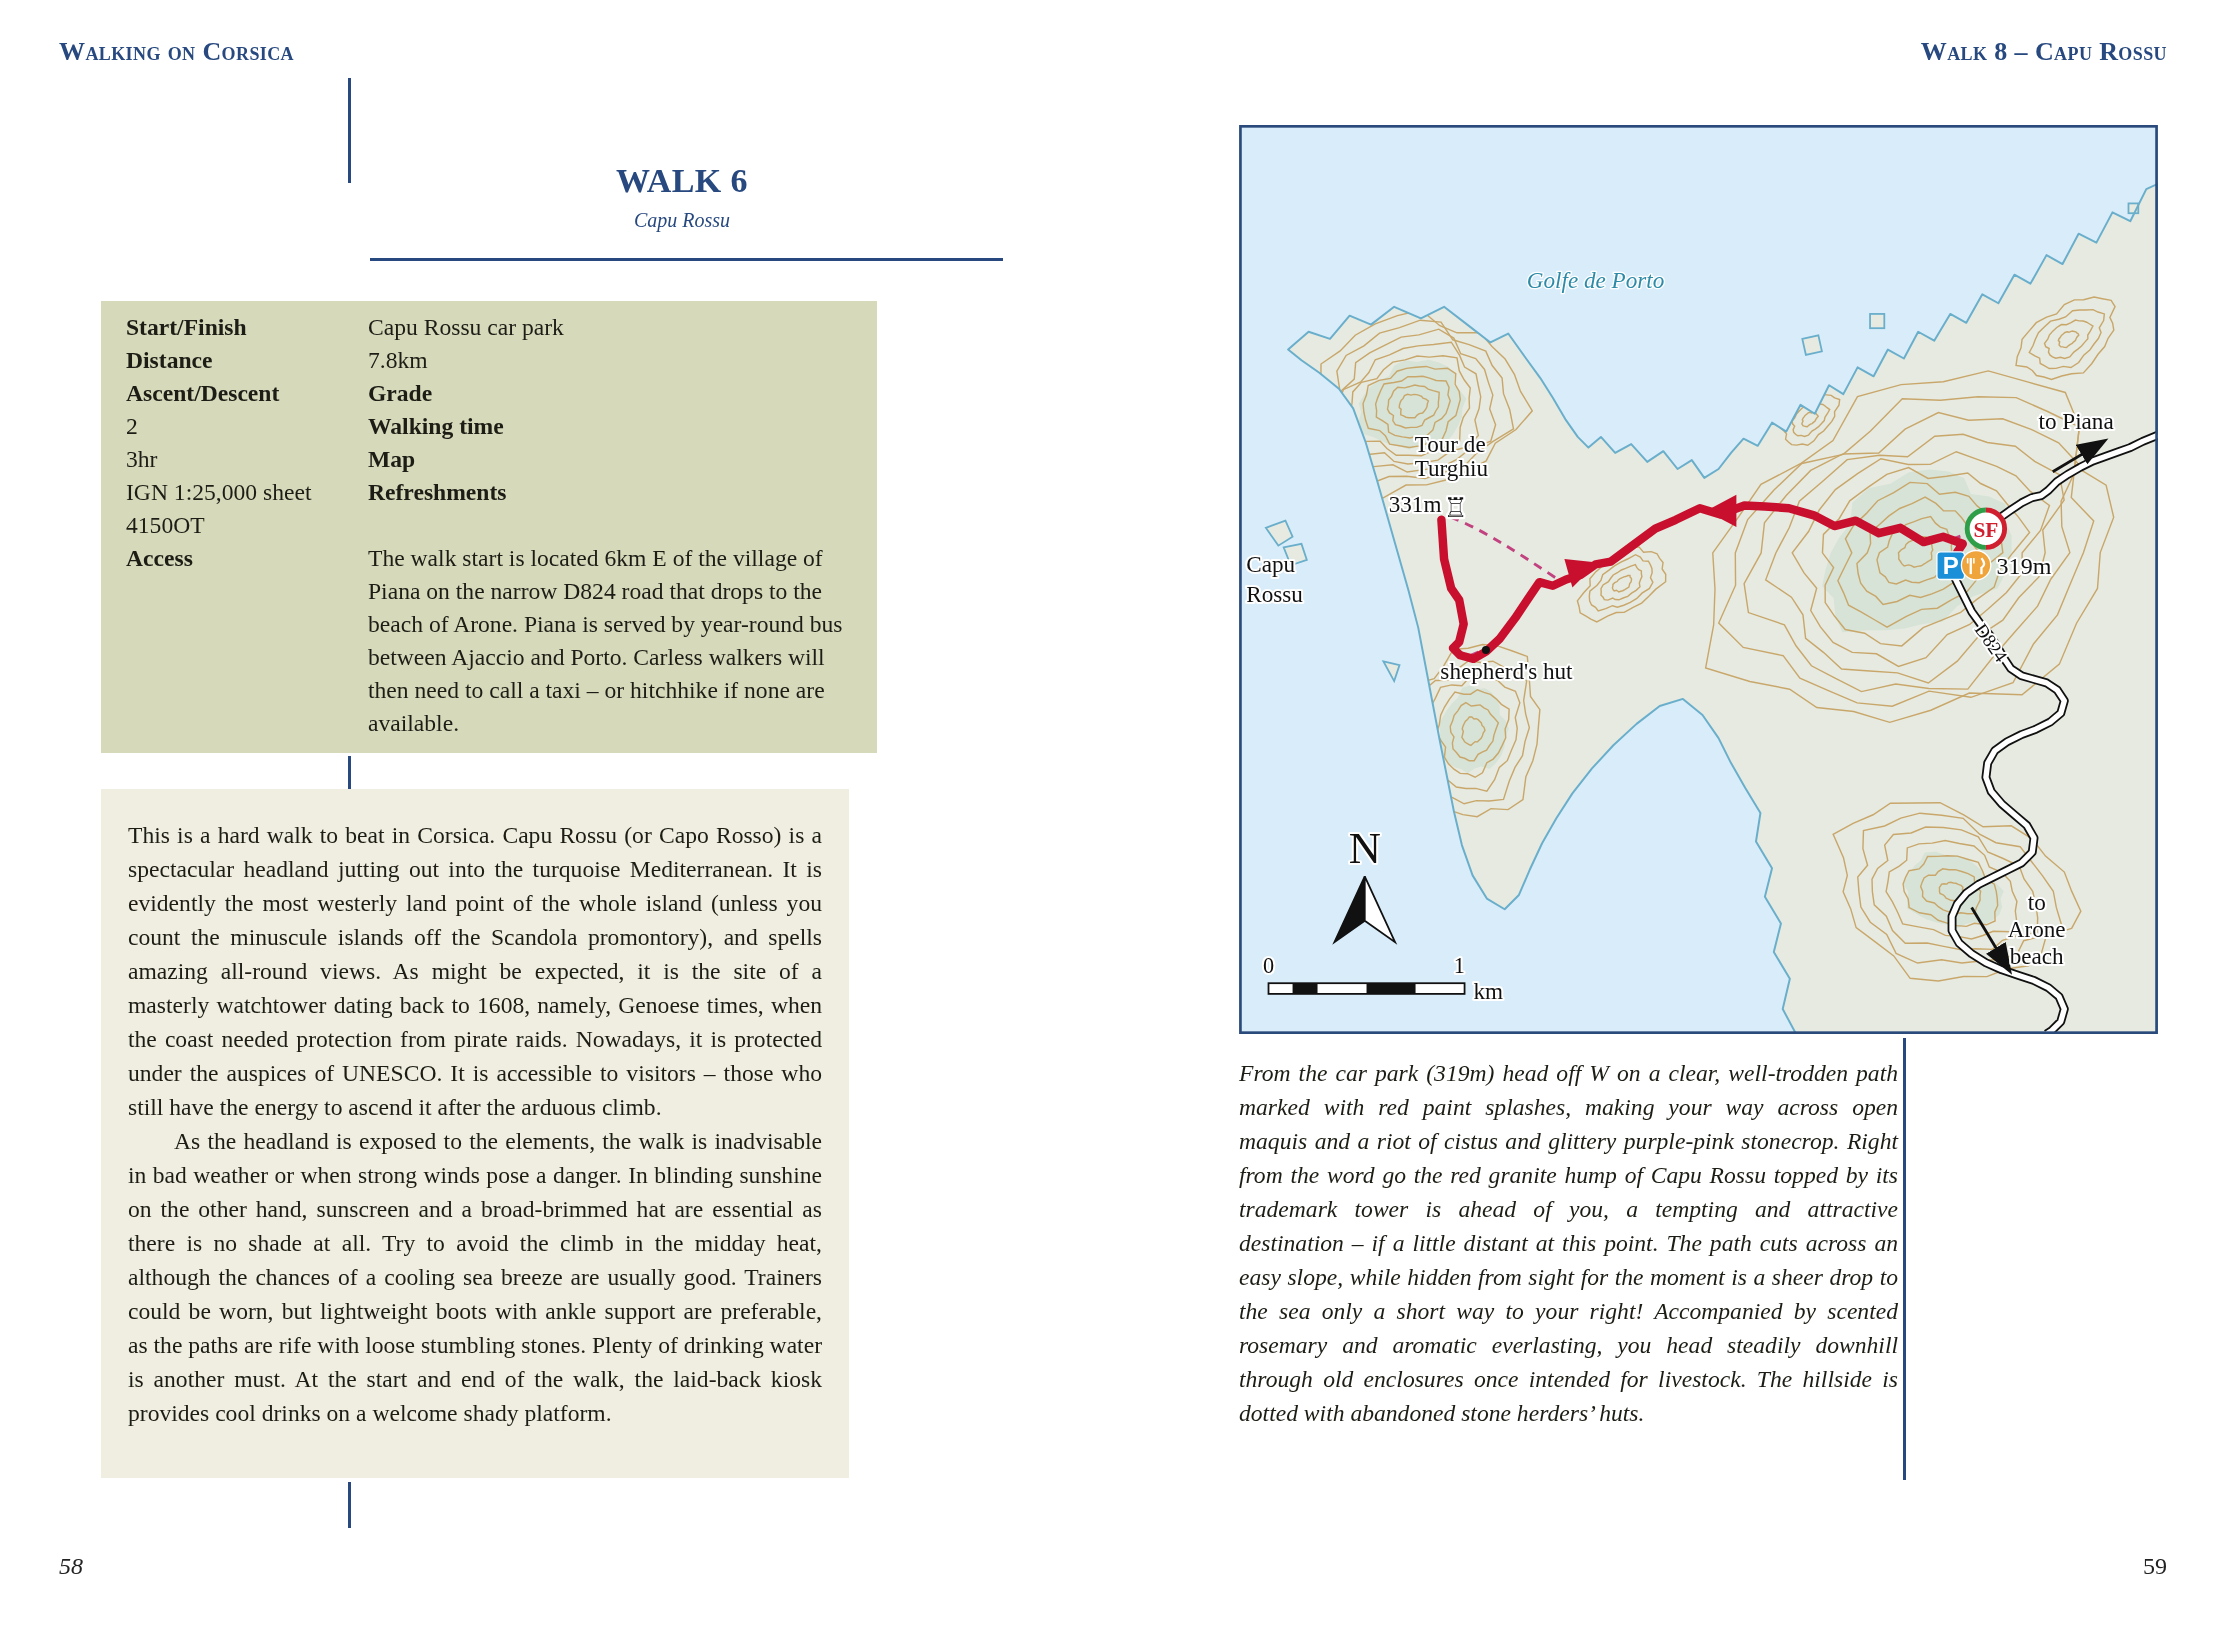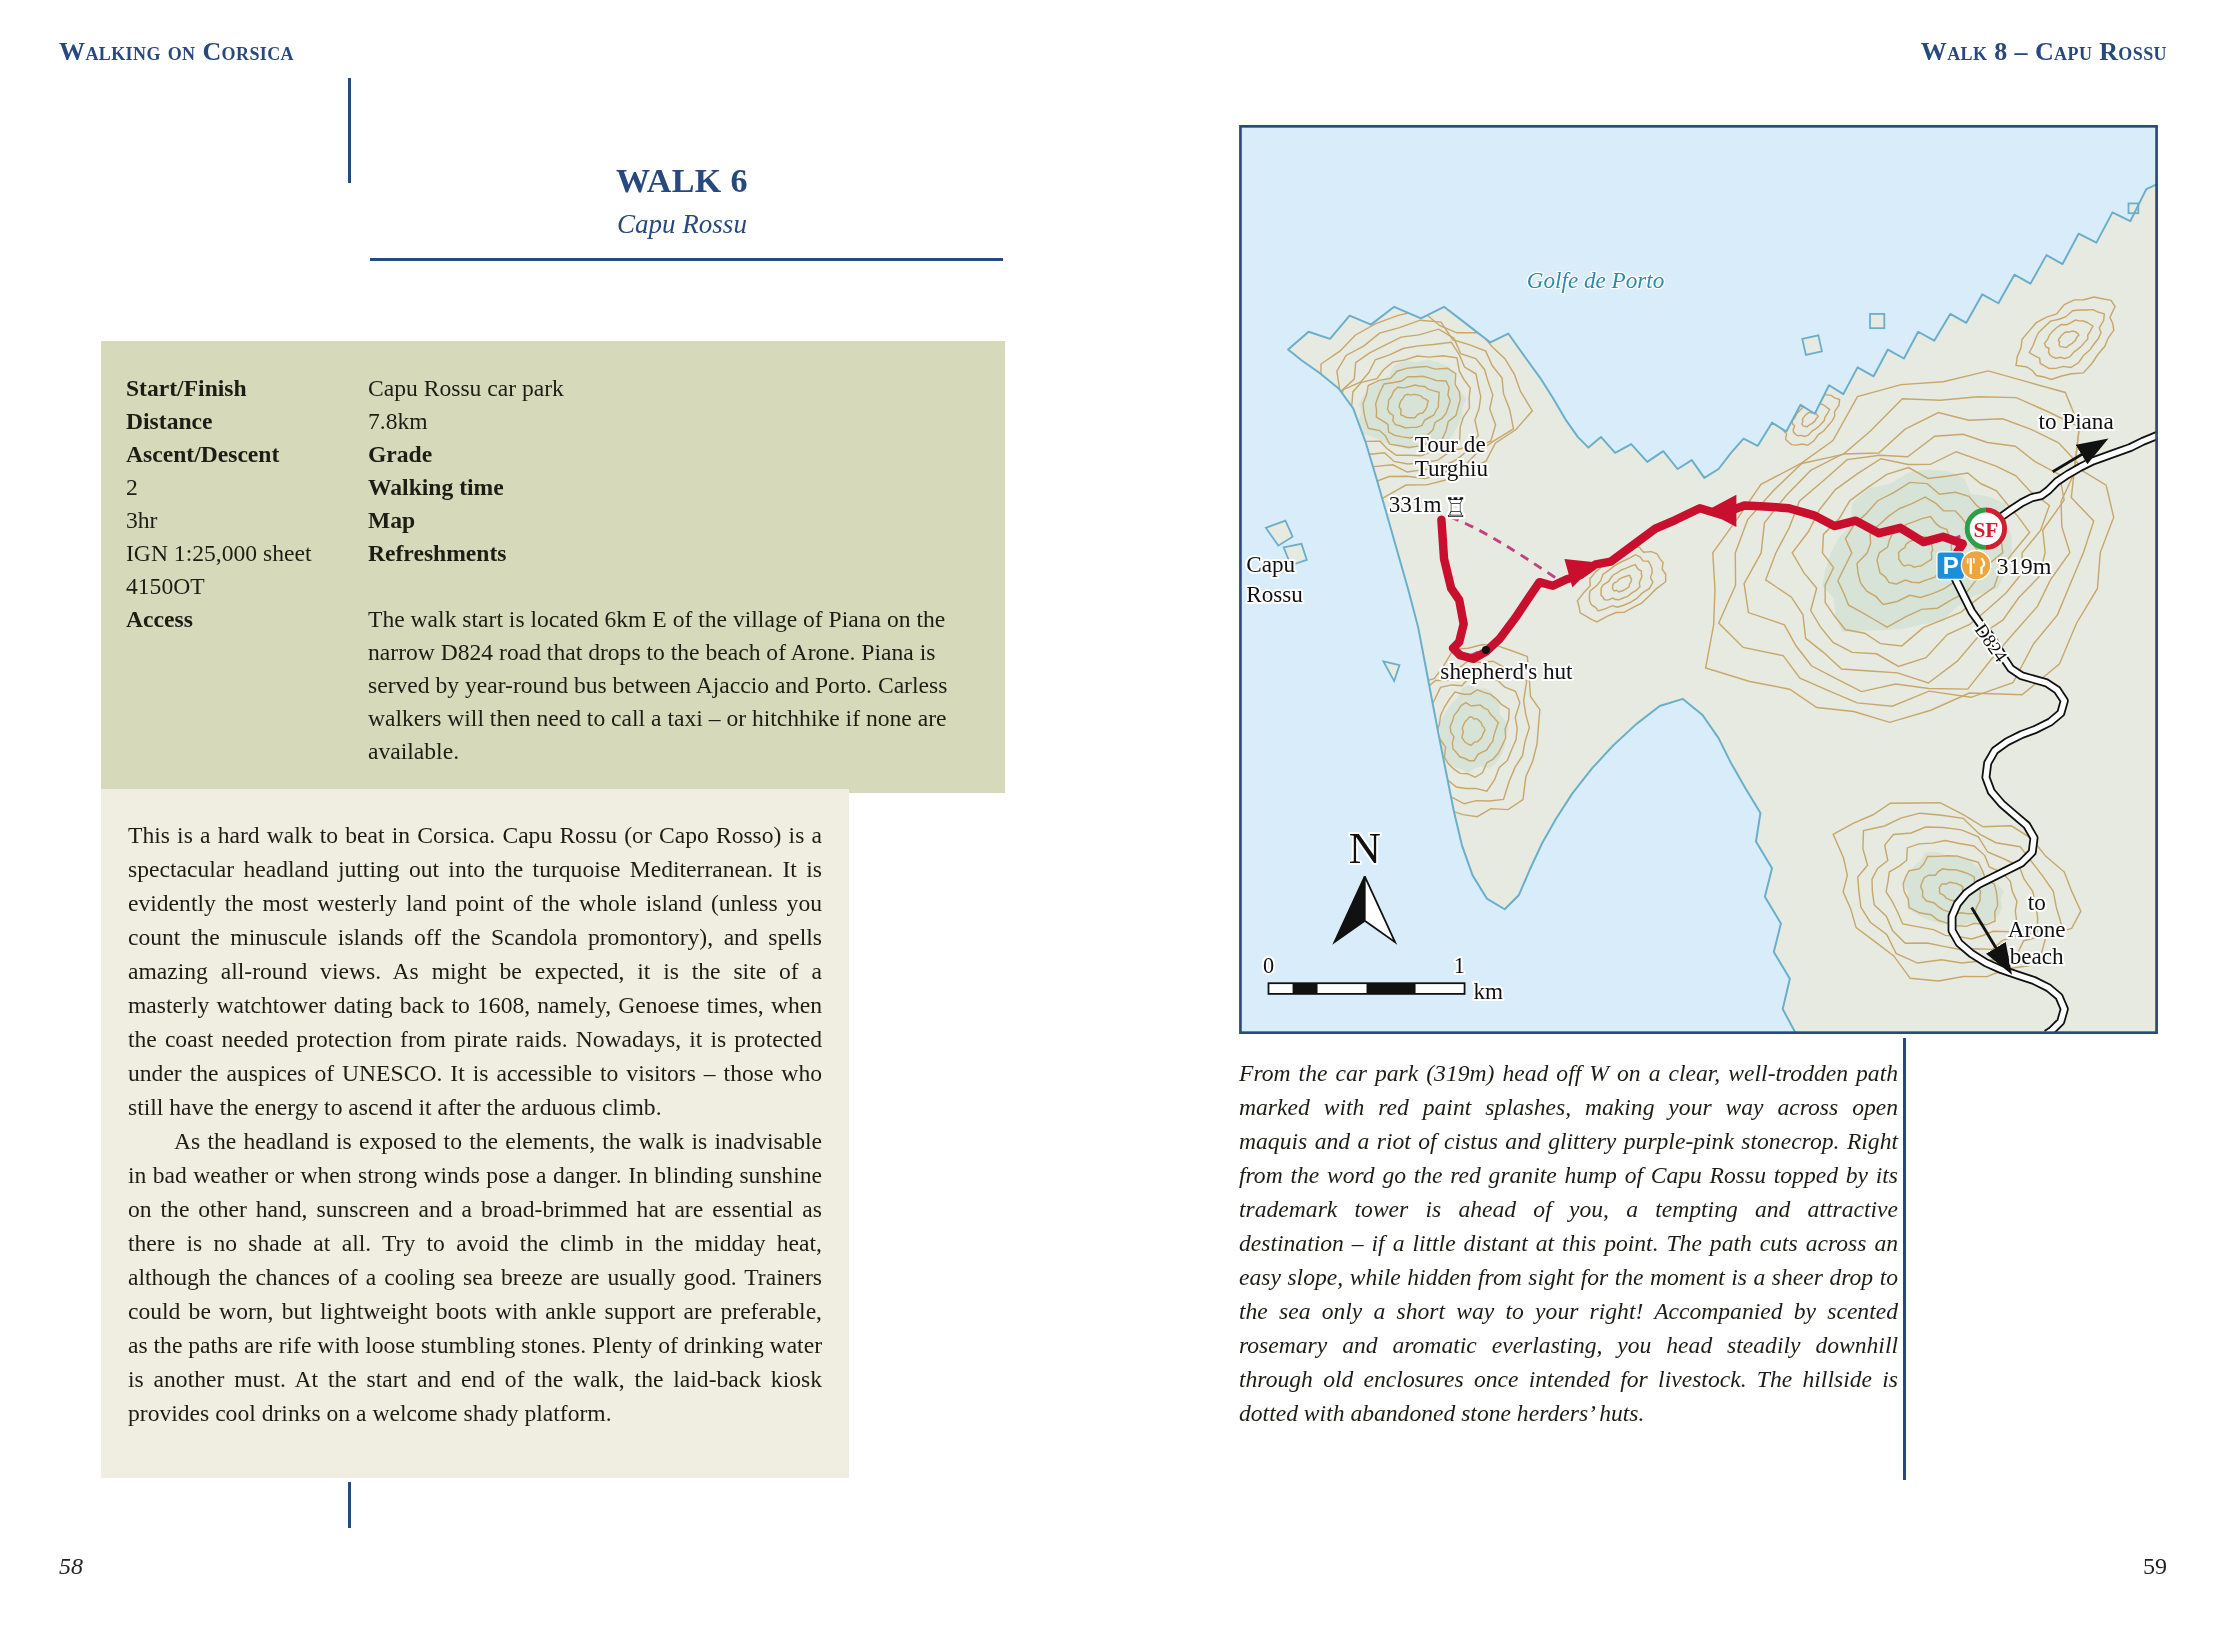--- a/index.html
+++ b/index.html
@@ -16,26 +16,26 @@
   #runhead-right { right:60px; text-align:right; }
 
   .vrule { position:absolute; width:2.7px; background:#27497f; }
   #vrule-1 { left:348px; top:78px;  height:105px; }
   #vrule-2 { left:348px; top:756px; height:40px; }
   #vrule-3 { left:348px; top:1482px; height:46px; }
   #vrule-right { left:1903px; top:1038px; height:442px; }
 
   #title-block { position:absolute; left:361px; top:162px; width:642px; text-align:center; }
   #walk-title { font-size:34px; font-weight:bold; color:#27497f; letter-spacing:0.4px; }
-  #walk-subtitle { font-size:27px; font-style:italic; color:#27497f; margin-top:9px; }
+  #walk-subtitle { font-size:20px; font-style:italic; color:#27497f; margin-top:9px; }
   #title-rule { position:absolute; left:370px; top:258px; width:633px; height:2.7px; background:#27497f; }
 
   #infobox {
-    position:absolute; left:101px; top:301px; width:904px; height:452px;
-    background:#d7d9bb; padding:31px 27px 0 25px;margin-top:40px;
+    position:absolute; left:101px; top:301px; width:776px; height:452px;
+    background:#d7d9bb; padding:10px 27px 0 25px;
   }
   .info-grid { display:grid; grid-template-columns:242px 1fr; }
   .info-label { font-weight:bold; font-size:23.6px; line-height:33px; }
   .info-value { font-size:23.6px; line-height:33px; }
 
   #bodybox {
     position:absolute; left:101px; top:789px; width:748px; height:689px;
     background:#efeee1; padding:28.5px 27px 0 27px;
   }
   .bodytext { font-size:23.6px; line-height:34px; text-align:justify; }

